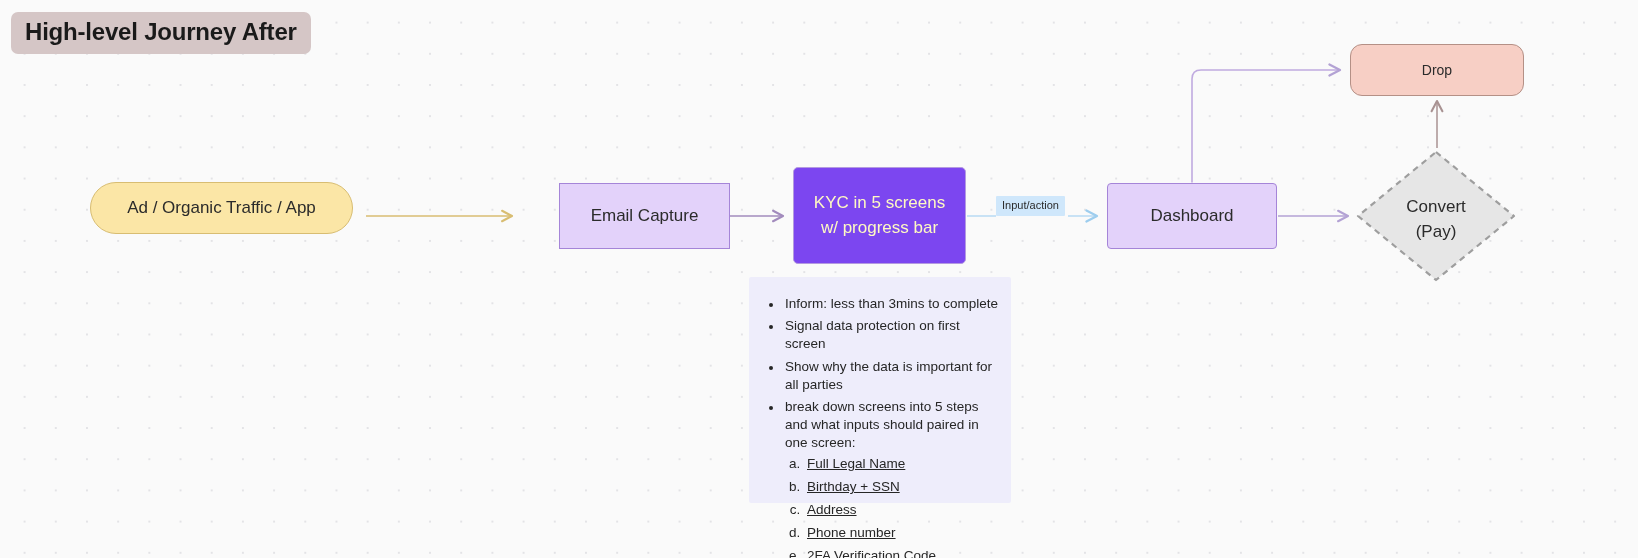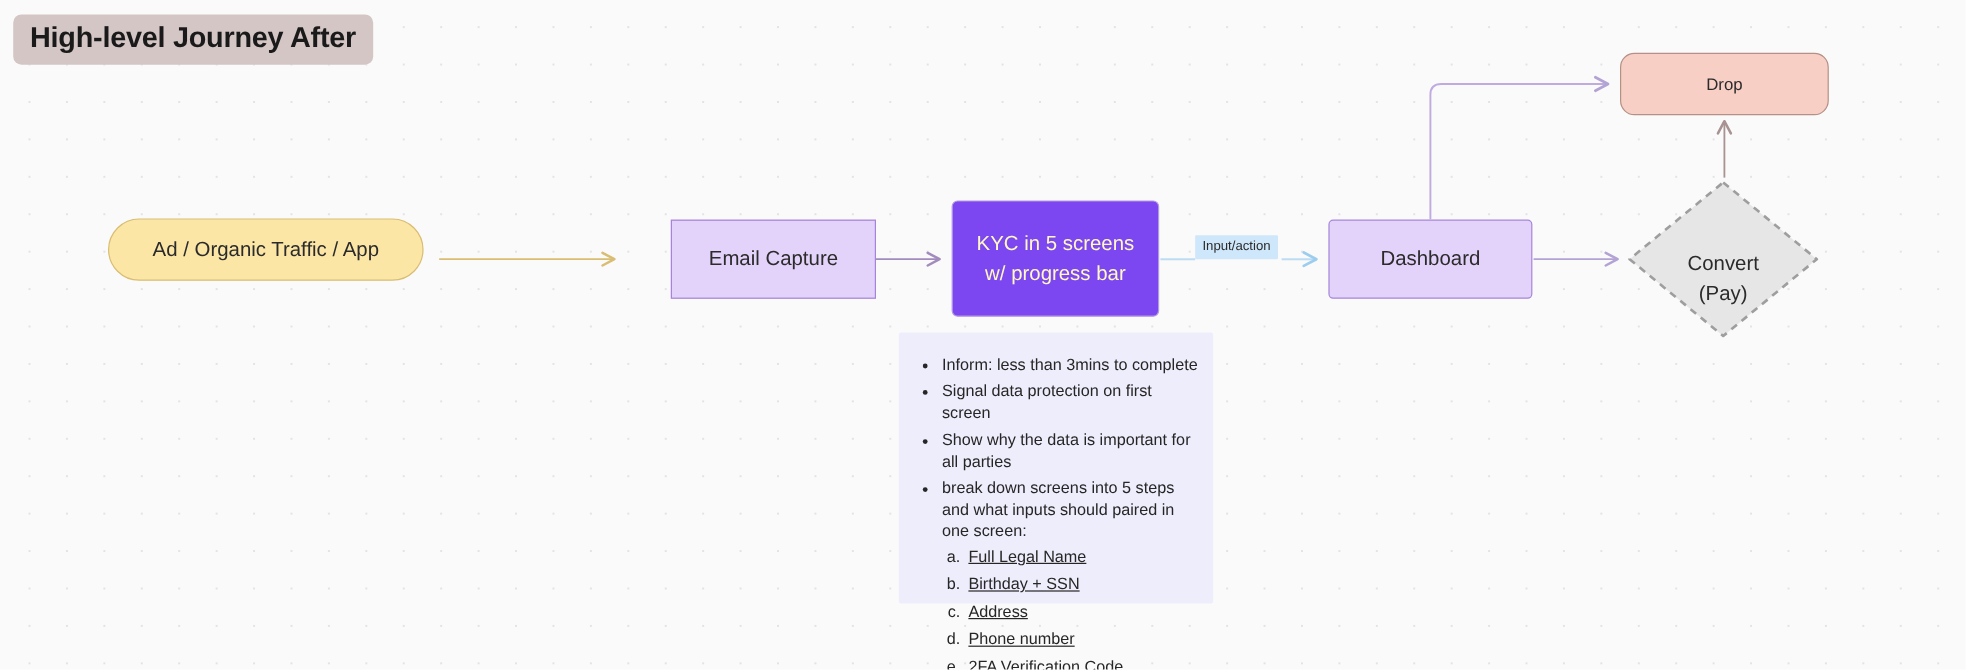--- a/index.html
+++ b/index.html
@@ -130,21 +130,21 @@
   .node-convert-shape {
     position: absolute;
     left: 0;
     top: 0;
     width: 160px;
     height: 132px;
   }
   .node-convert-label {
     position: absolute;
     left: 0;
-    top: 17px;
+    top: 4px;
     width: 160px;
     height: 132px;
     display: flex;
     align-items: center;
     justify-content: center;
     text-align: center;
     font-size: 17px;
     color: #2b2b2b;
     line-height: 1.45;
     white-space: pre-line;

